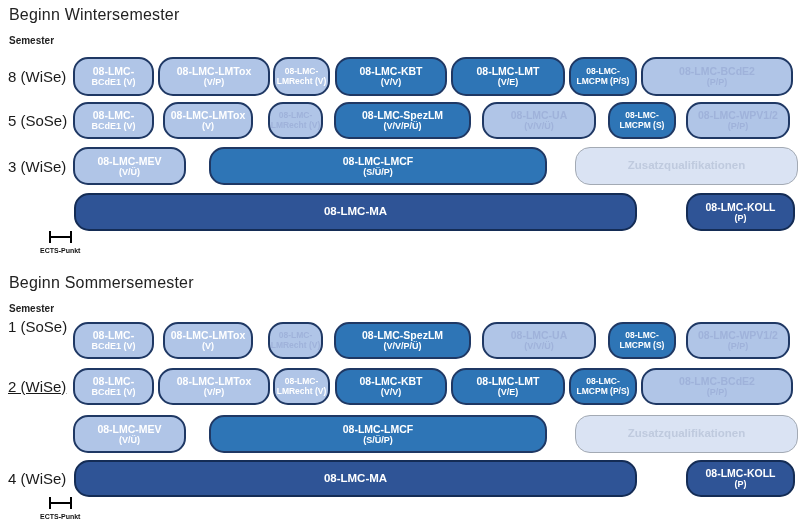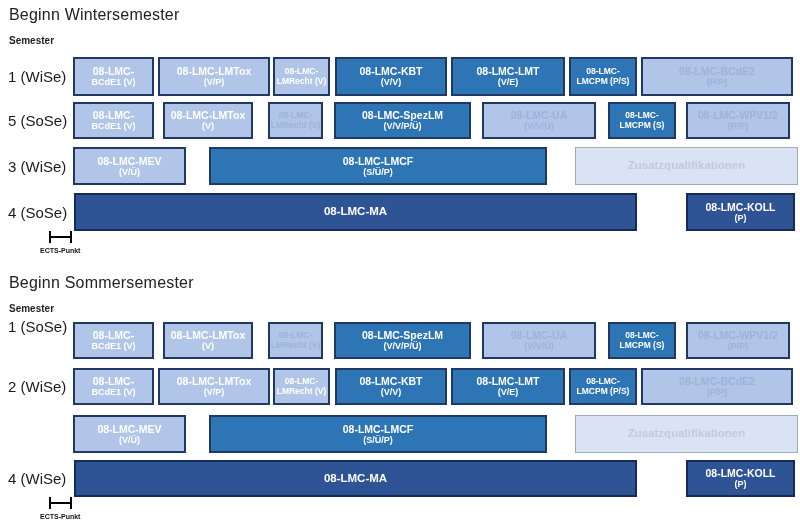--- a/index.html
+++ b/index.html
@@ -15,20 +15,21 @@
     position:absolute;left:9px;font-size:10px;font-weight:700;color:#222222;white-space:nowrap;
   }
   .row-label{
     position:absolute;left:8px;display:flex;align-items:center;
     font-size:15px;font-weight:400;color:#1a1a1a;white-space:nowrap;
   }
   .module{
     position:absolute;box-sizing:border-box;display:flex;flex-direction:column;
     align-items:center;justify-content:center;text-align:center;line-height:1.15;
     font-weight:700;
+    border-radius:15px;
   }
   .module .l1{font-size:10.5px;}
   .module .l2{font-size:9px;}
   .module.small .l1{font-size:8.5px;}
   .module.small .l2{font-size:8.5px;}
   .module.single .l1{font-size:11.5px;}
   .m-light{background:var(--light);border:2px solid var(--border);color:var(--text);}
   .m-light.muted{color:var(--muted_text);}
   .m-medium{background:var(--medium);border:2px solid var(--border);color:var(--text);text-align:right;}
   .m-navy{background:var(--navy);border:2px solid var(--navy_border);color:var(--text);}
@@ -56,21 +57,21 @@
   </div>
 
   <div class="sec-title" id="title-1" style="top: 274px;">Beginn Sommersemester</div>
   <div class="sec-axis" id="axis-1" style="top: 303px;">Semester</div>
 
   <div class="ects" id="ects-1" style="top: 497px;">
     <div class="bracket"></div>
     <div class="ects-label">ECTS-Punkt</div>
   </div>
 
-<div class="row-label" style="top: 57px; height: 39px;">1 (WiSe)</div>
+<div class="row-label" style="top: 57px; height: 39px;">8 (WiSe)</div>
     <div class="module m-light" style="left: 73px; top: 57px; width: 81px; height: 39px;">
       <div class="l1">08-LMC-</div>
       <div class="l2">BCdE1 (V)</div>
     </div>
     <div class="module m-light" style="left: 158px; top: 57px; width: 112px; height: 39px;">
       <div class="l1">08-LMC-LMTox</div>
       <div class="l2">(V/P)</div>
     </div>
     <div class="module m-light small" style="left: 273px; top: 57px; width: 57px; height: 39px;">
       <div class="l1">08-LMC-</div>
@@ -126,21 +127,20 @@
       <div class="l1">08-LMC-MEV</div>
       <div class="l2">(V/Ü)</div>
     </div>
     <div class="module m-medium" style="left: 209px; top: 147px; width: 338px; height: 38px;">
       <div class="l1">08-LMC-LMCF</div>
       <div class="l2">(S/Ü/P)</div>
     </div>
     <div class="module m-xlight single" style="left: 575px; top: 147px; width: 223px; height: 38px;">
       <div class="l1">Zusatzqualifikationen</div>
     </div>
-    <div class="row-label" style="top: 193px; height: 38px;">4 (SoSe)</div>
     <div class="module m-navy single" style="left: 74px; top: 193px; width: 563px; height: 38px;">
       <div class="l1">08-LMC-MA</div>
     </div>
     <div class="module m-navy" style="left: 686px; top: 193px; width: 109px; height: 38px;">
       <div class="l1">08-LMC-KOLL</div>
       <div class="l2">(P)</div>
     </div>
     <div class="row-label" style="top: 308px; height: 37px;">1 (SoSe)</div>
     <div class="module m-light" style="left: 73px; top: 322px; width: 81px; height: 37px;">
       <div class="l1">08-LMC-</div>
@@ -163,21 +163,21 @@
       <div class="l2">(V/V/Ü)</div>
     </div>
     <div class="module m-medium small" style="left: 608px; top: 322px; width: 68px; height: 37px;">
       <div class="l1">08-LMC-</div>
       <div class="l2">LMCPM (S)</div>
     </div>
     <div class="module m-light muted" style="left: 686px; top: 322px; width: 104px; height: 37px;">
       <div class="l1">08-LMC-WPV1/2</div>
       <div class="l2">(P/P)</div>
     </div>
-    <div class="row-label" style="top: 368px; height: 37px;">2 (WiSe)</div>
+    <div class="row-label" style="top: 368px; height: 37px; text-decoration: underline;">2 (WiSe)</div>
     <div class="module m-light" style="left: 73px; top: 368px; width: 81px; height: 37px;">
       <div class="l1">08-LMC-</div>
       <div class="l2">BCdE1 (V)</div>
     </div>
     <div class="module m-light" style="left: 158px; top: 368px; width: 112px; height: 37px;">
       <div class="l1">08-LMC-LMTox</div>
       <div class="l2">(V/P)</div>
     </div>
     <div class="module m-light small" style="left: 273px; top: 368px; width: 57px; height: 37px;">
       <div class="l1">08-LMC-</div>

